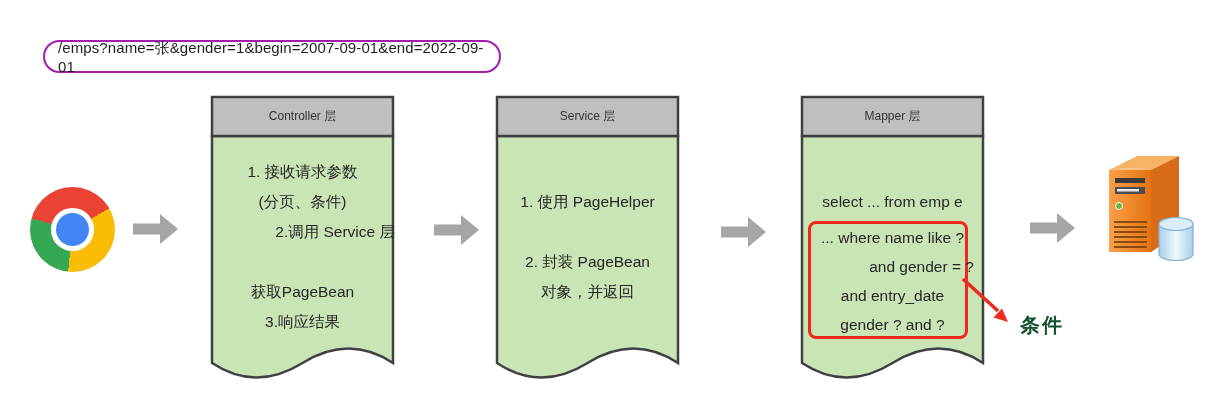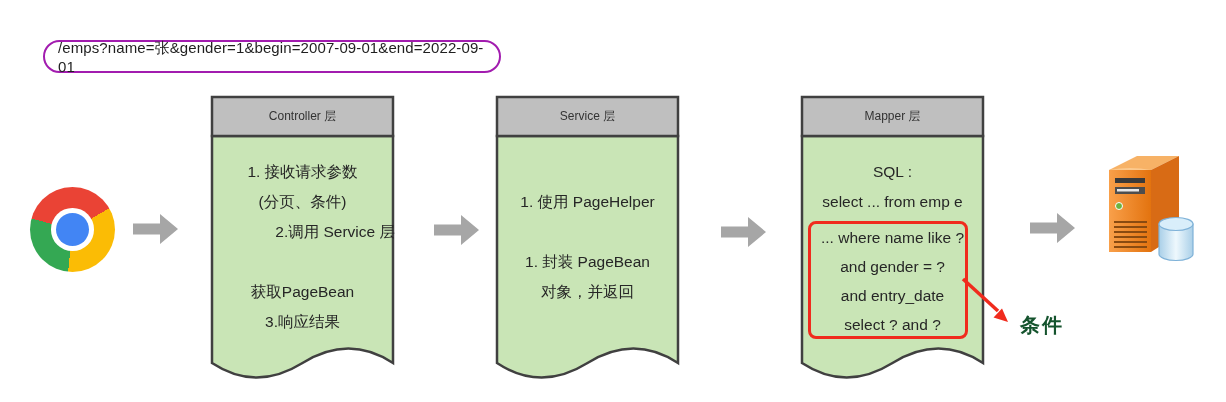--- a/index.html
+++ b/index.html
@@ -83,37 +83,36 @@
     <div class="doc-line" style="top:216px;">3.响应结果</div>
   </div>
 
   <div class="doc-box" style="left:495px;">
     <svg class="doc-shape" width="185" height="292" viewBox="0 0 185 292">
       <path d="M2,41 L2,268 Q46,297 92.5,268 Q139,239 183,268 L183,41 Z" fill="#c9e5b6" stroke="#404040" stroke-width="2.5"></path>
       <rect x="2" y="2" width="181" height="39" fill="#bfbfbf" stroke="#404040" stroke-width="2.5"></rect>
     </svg>
     <div class="doc-title">Service 层</div>
     <div class="doc-line" style="top:96px;">1. 使用 PageHelper</div>
-    <div class="doc-line" style="top:156px;">1. 封装 PageBean</div>
+    <div class="doc-line" style="top:156px;">2. 封装 PageBean</div>
     <div class="doc-line" style="top:186px;">对象，并返回</div>
   </div>
 
   <div class="doc-box" style="left:800px;">
     <svg class="doc-shape" width="185" height="292" viewBox="0 0 185 292">
       <path d="M2,41 L2,268 Q46,297 92.5,268 Q139,239 183,268 L183,41 Z" fill="#c9e5b6" stroke="#404040" stroke-width="2.5"></path>
       <rect x="2" y="2" width="181" height="39" fill="#bfbfbf" stroke="#404040" stroke-width="2.5"></rect>
     </svg>
     <div class="doc-title">Mapper 层</div>
-    <div class="doc-line" style="top:66px;">SQL :</div>
     <div class="doc-line" style="top:96px;">select ... from emp e</div>
     <div class="cond-box"></div>
     <div class="doc-line" style="top:132px;">... where name like ?</div>
-    <div class="doc-line" style="top:161px;">and gender = ?</div>
+    <div class="doc-line" style="top:161px;padding-left:29px;">and gender = ?</div>
     <div class="doc-line" style="top:190px;">and entry_date</div>
-    <div class="doc-line" style="top:219px;">select ? and ?</div>
+    <div class="doc-line" style="top:219px;">gender ? and ?</div>
   </div>
 
   <svg class="red-arrow" width="56" height="52" viewBox="0 0 56 52">
     <line x1="5" y1="5" x2="40" y2="37" stroke="#f02b1d" stroke-width="3.5"></line>
     <polygon points="50,48 35.5,43.5 44,34.5" fill="#f02b1d"></polygon>
   </svg>
   <div class="cond-label">条件</div>
 
   <svg class="server" width="95" height="118" viewBox="0 0 95 118">
     <defs>

